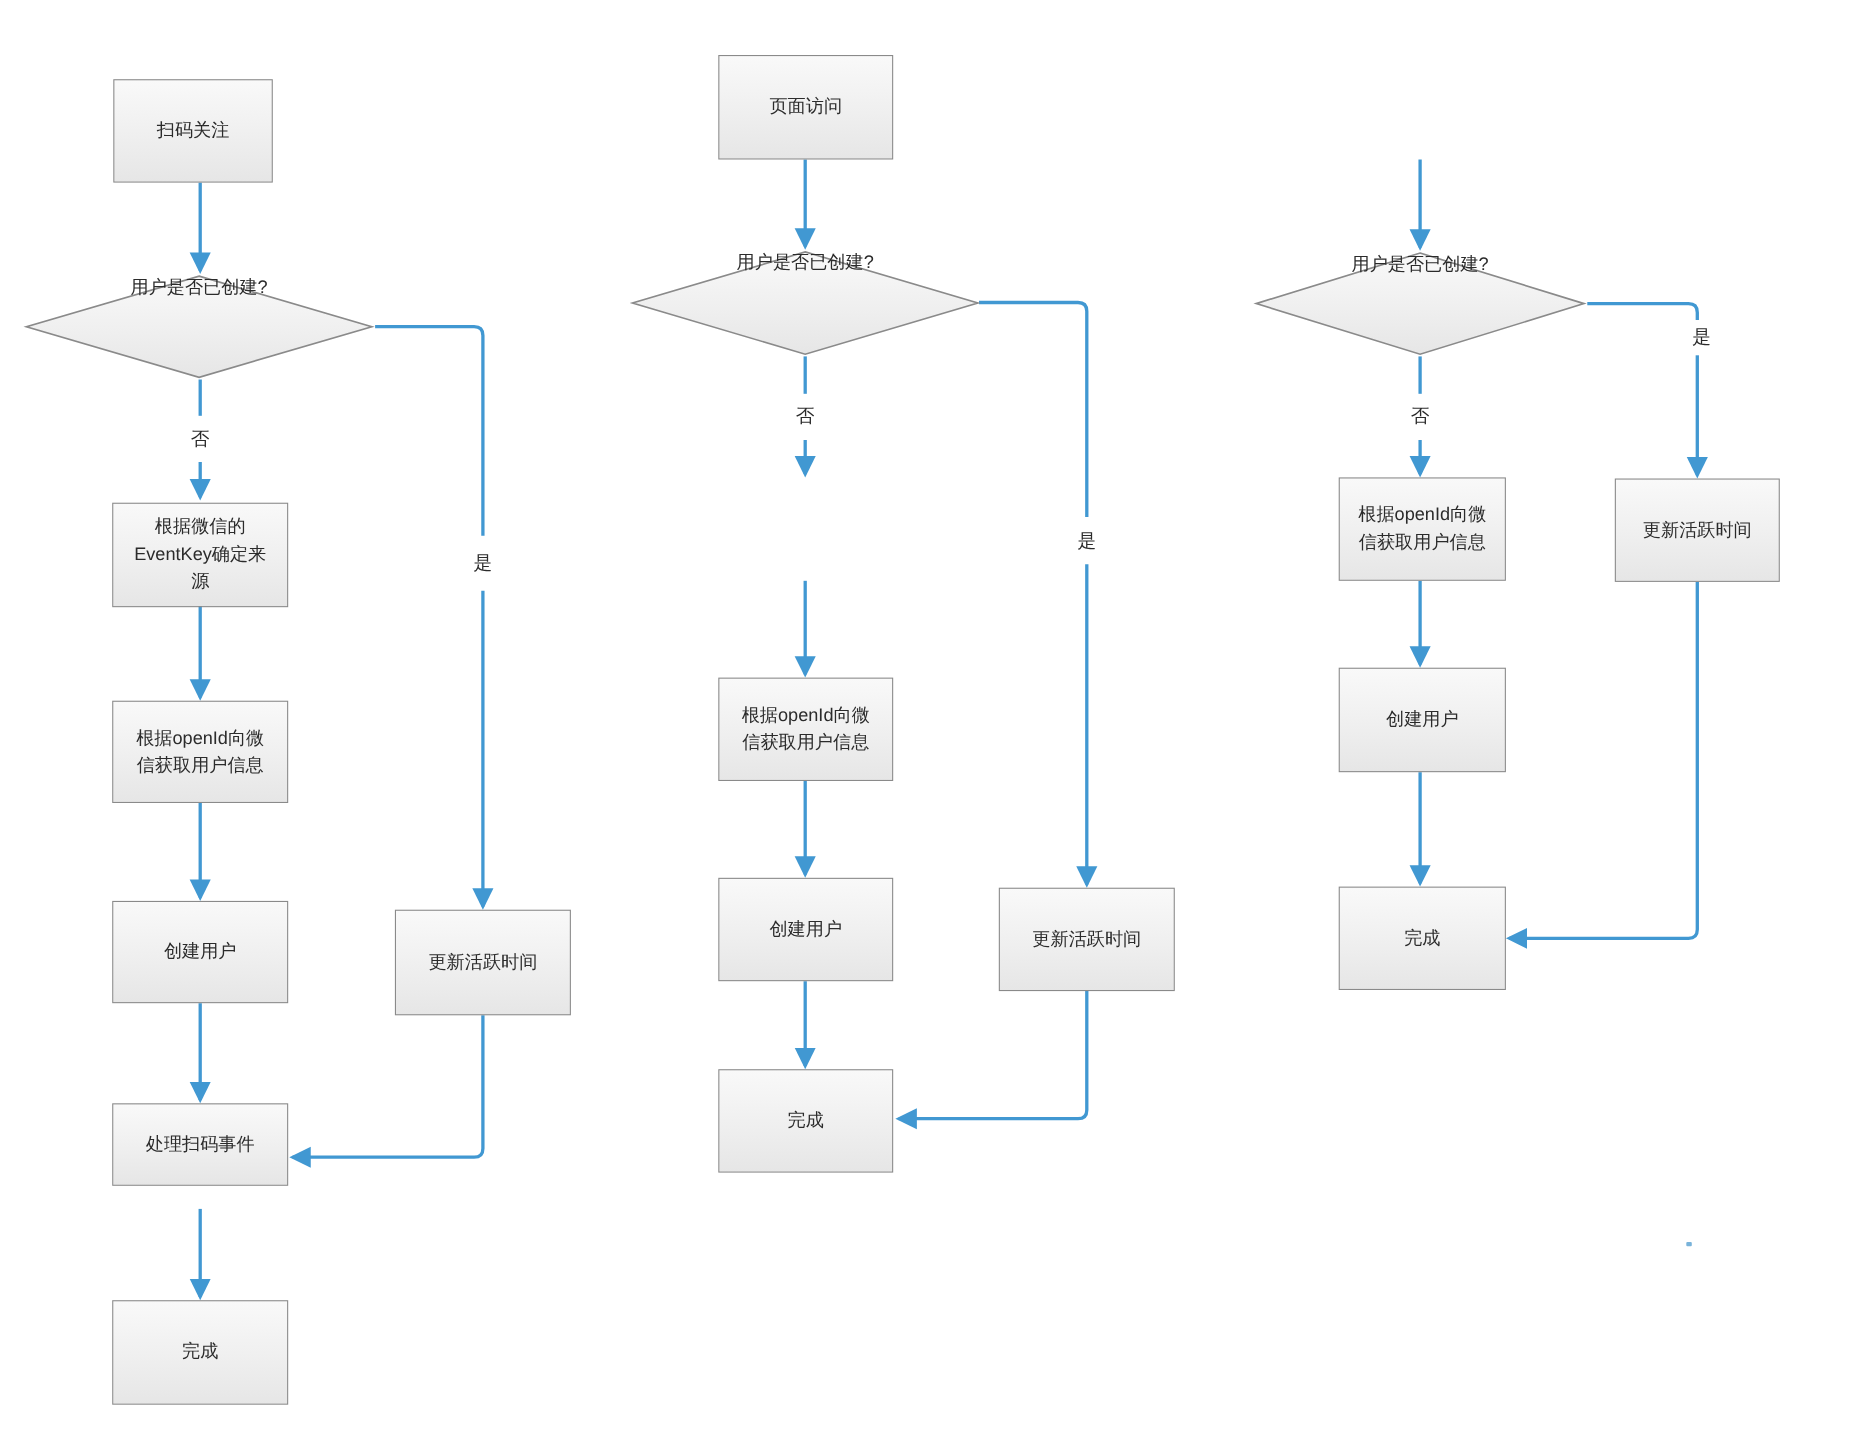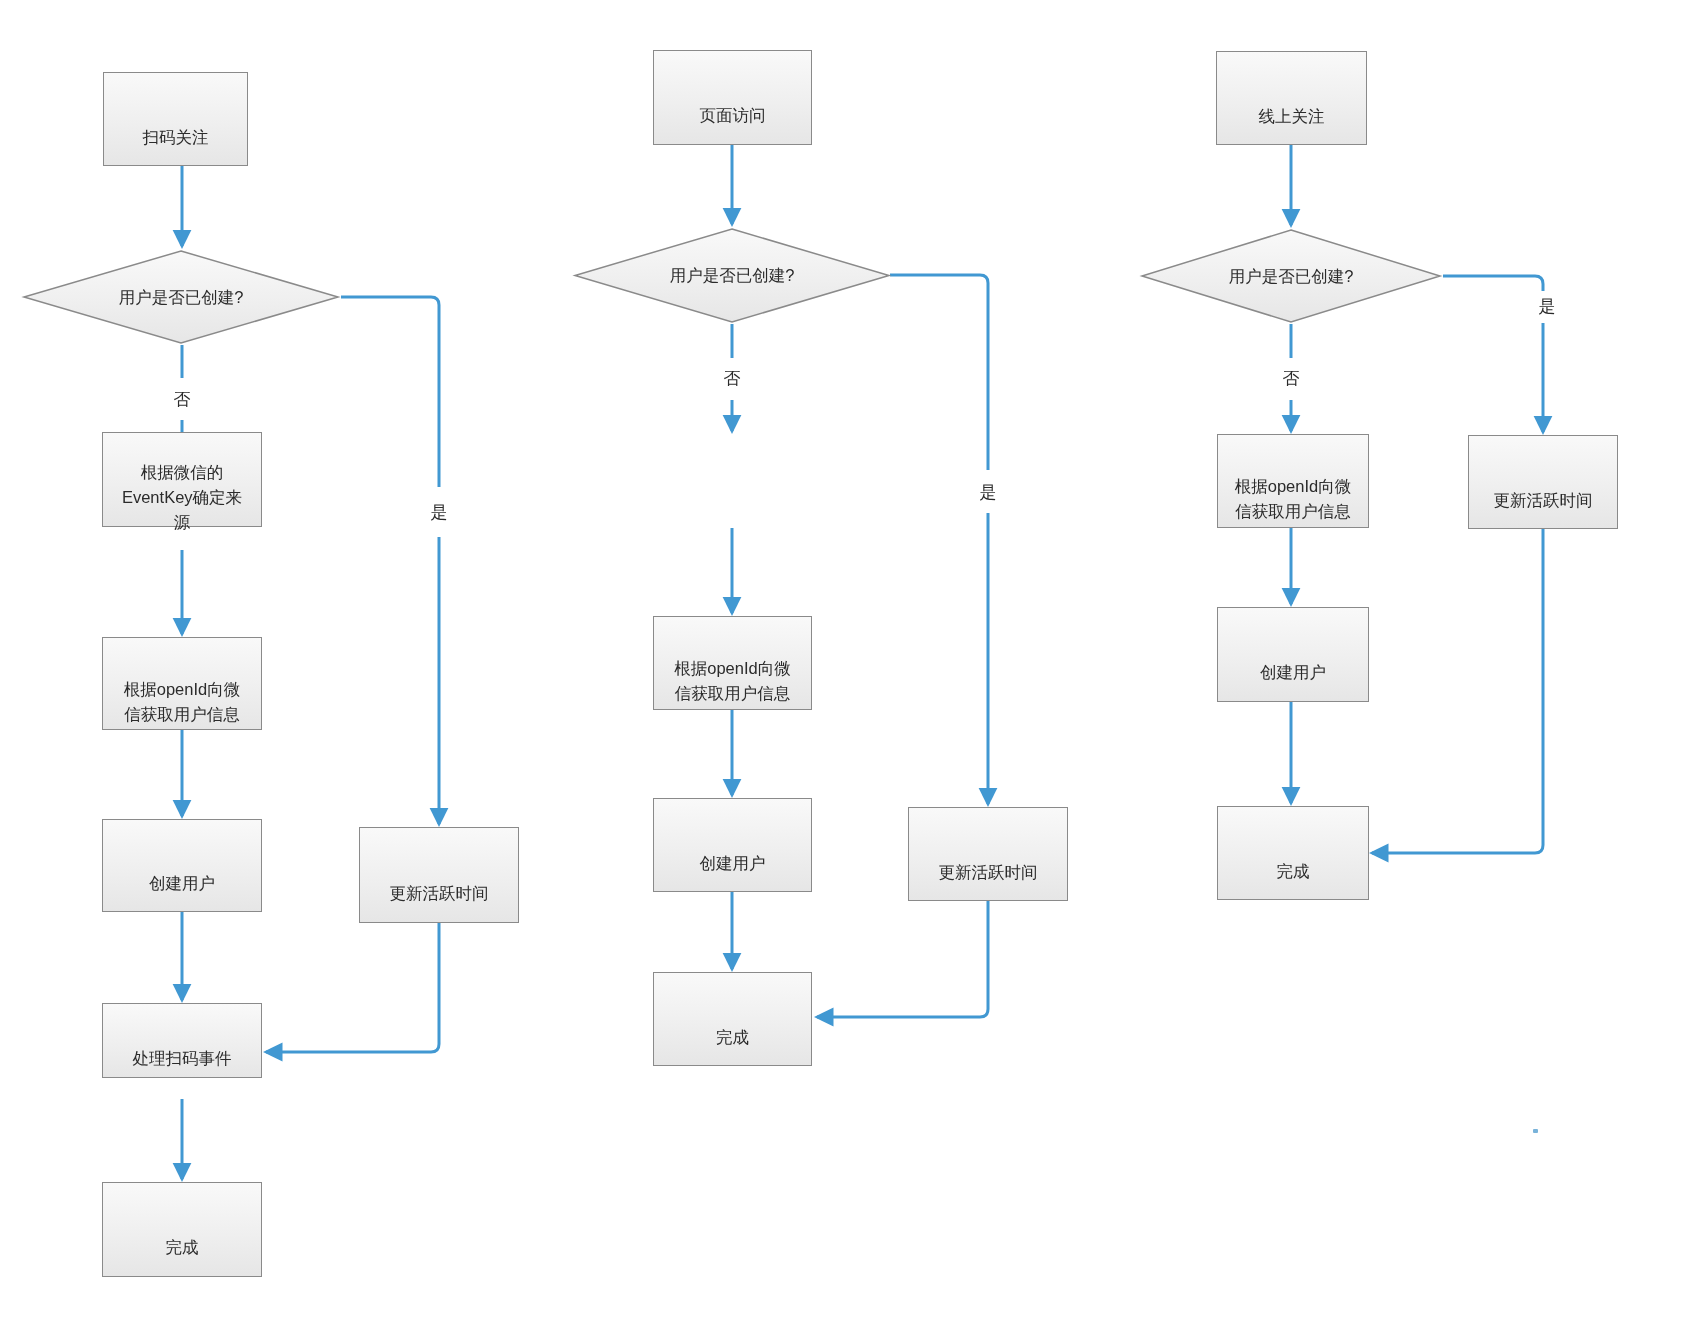--- a/index.html
+++ b/index.html
@@ -49,21 +49,20 @@
     left: 0; top: 0;
     width: 100%; height: 100%;
   }
   .node-label {
     position: relative;
     font-size: 16.5px;
     line-height: 25px;
     color: #2b2b2b;
     white-space: pre-line;
     padding: 0 2px;
-    margin-top: 36px;
   }
   .branch-label {
     position: absolute;
     transform: translate(-50%, -50%);
     font-size: 17px;
     color: #2b2b2b;
     line-height: 1;
   }
   .stray-dot {
     position: absolute;
@@ -127,21 +126,21 @@
     <span class="node-label">扫码关注</span>
   </div>
 
   <div class="node-diamond" style="left:21px;top:249px;width:320px;height:96px">
     <svg viewBox="0 0 320 96" preserveAspectRatio="none">
       <polygon points="160,2 317,48 160,94 3,48" fill="url(#nodeGrad)" stroke="#8a8a8a" stroke-width="1.5"></polygon>
     </svg>
     <span class="node-label">用户是否已创建?</span>
   </div>
 
-  <div class="node" style="left:102px;top:432px;width:160px;height:95px">
+  <div class="node" style="left:102px;top:457px;width:160px;height:95px">
     <span class="node-label">根据微信的
 EventKey确定来
 源</span>
   </div>
 
   <div class="node" style="left:102px;top:637px;width:160px;height:93px">
     <span class="node-label">根据openId向微
 信获取用户信息</span>
   </div>
 
@@ -189,23 +188,20 @@
     <span class="node-label">完成</span>
   </div>
 
   <div class="node" style="left:908px;top:807px;width:160px;height:94px">
     <span class="node-label">更新活跃时间</span>
   </div>
 
   <span class="branch-label" style="left:732px;top:378px">否</span>
   <span class="branch-label" style="left:988px;top:492px">是</span>
 
-  <div class="node" style="left:1216px;top:51px;width:151px;height:94px">
-    <span class="node-label">线上关注</span>
-  </div>
 
   <div class="node-diamond" style="left:1139px;top:228px;width:304px;height:96px">
     <svg viewBox="0 0 304 96" preserveAspectRatio="none">
       <polygon points="152,2 301,48 152,94 3,48" fill="url(#nodeGrad)" stroke="#8a8a8a" stroke-width="1.5"></polygon>
     </svg>
     <span class="node-label">用户是否已创建?</span>
   </div>
 
   <div class="node" style="left:1217px;top:434px;width:152px;height:94px">
     <span class="node-label">根据openId向微

